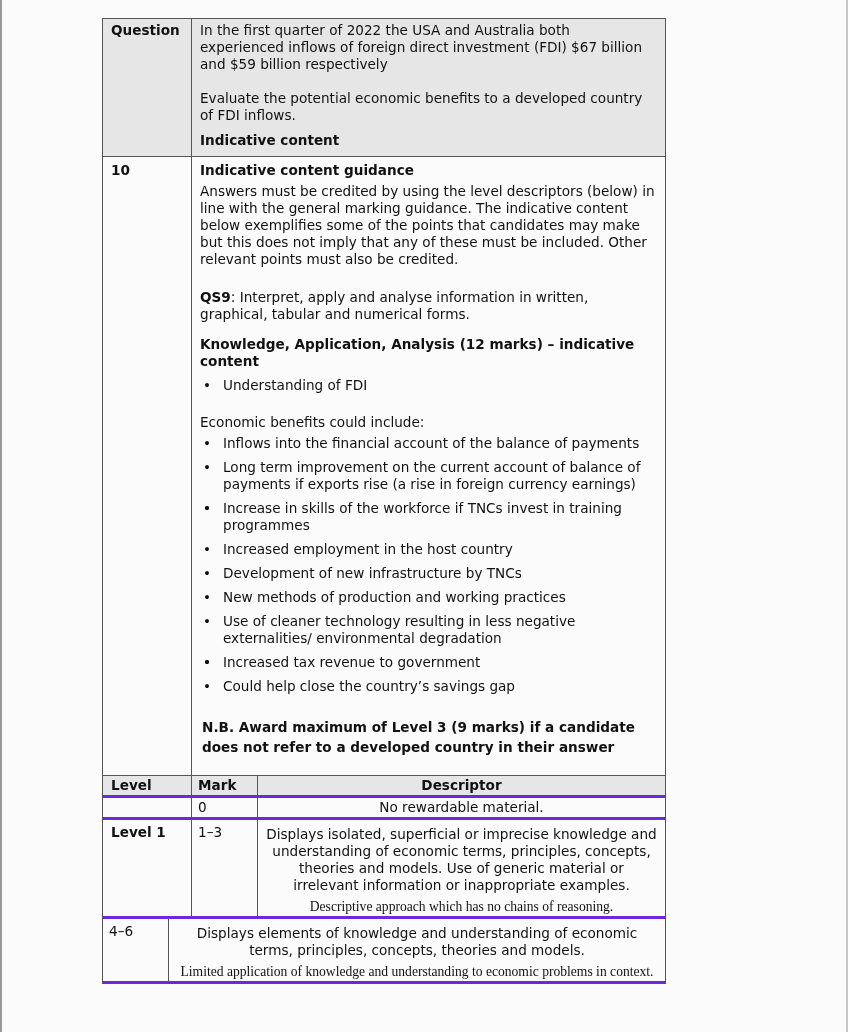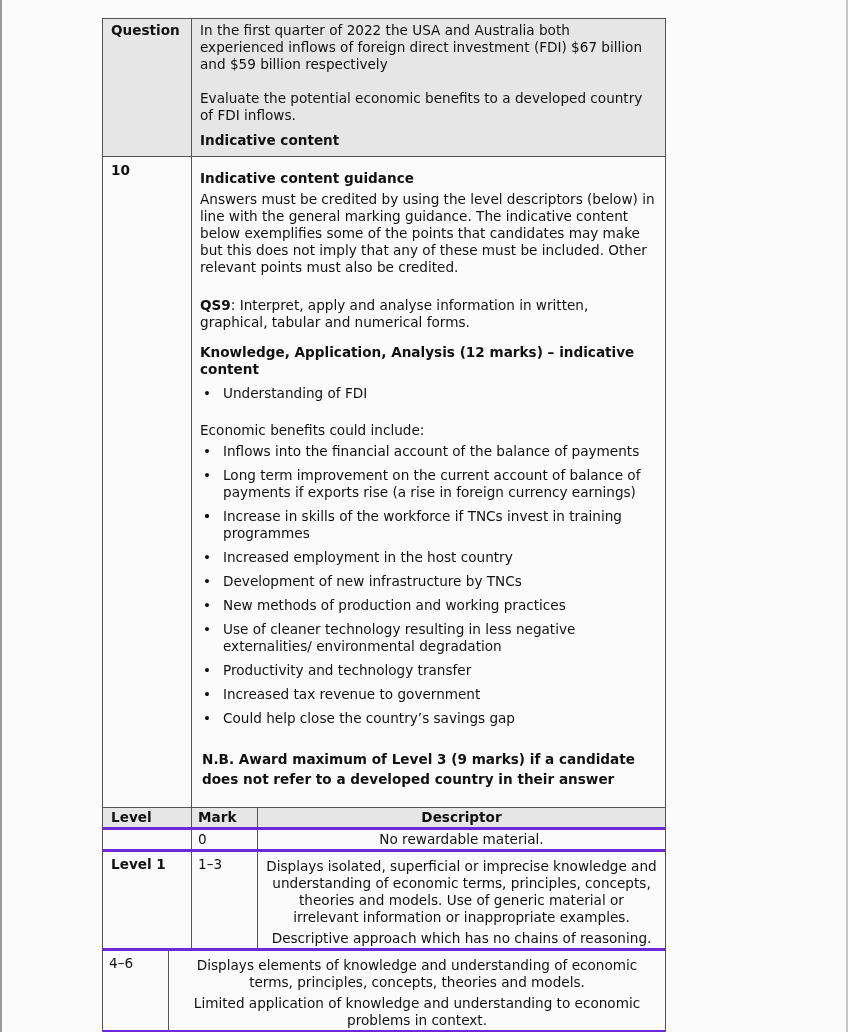--- a/index.html
+++ b/index.html
@@ -29,60 +29,60 @@
   ul li { position:relative; padding-left:23px; margin-top:7px; }
   ul li .bullet { position:absolute; left:3px; top:0; }
   .nb { padding:0 2px; font-weight:bold; line-height:20px; }
   .mark-table { border-top:1px solid #555; }
   .mt-row { display:flex; border-left:1px solid #555; border-right:1px solid #555; border-bottom:3px solid #6d28d9; }
   .mt-level { width:89px; border-right:1px solid #555; padding:1px 8px; box-sizing:border-box; }
   .mt-mark { width:66px; border-right:1px solid #555; padding:1px 6px; box-sizing:border-box; }
   .mt-desc { flex:1; padding:1px 8px; box-sizing:border-box;text-align:center; }
   .mt-head { background:#e6e6e6; font-weight:bold; }
   .desc-block { padding-top:6px; }
-  .desc-block p + p { margin-top:4px; }
+  .desc-block p + p { margin-top:4px;font-family:Liberation Serif, serif; }
 </style>
 </head>
 <body>
 
 <div class="edge-left"></div>
 <div class="edge-right"></div>
 
 <div class="page">
 
   <div class="row q-row">
     <div class="cell c-left bold">Question</div>
     <div class="cell c-right">
       <p>In the first quarter of 2022 the USA and Australia both experienced inflows of foreign direct investment (FDI) $67 billion and $59 billion respectively</p>
       <p class="gap">Evaluate the potential economic benefits to a developed country of FDI inflows.</p>
       <p class="gap-s bold" style="margin-top:8px;padding-bottom:4px;">Indicative content</p>
     </div>
   </div>
 
   <div class="row">
     <div class="cell c-left bold" style="padding-top:5px;">10</div>
-    <div class="cell c-right" style="padding-top:5px;padding-bottom:18px;margin-top:8px;">
+    <div class="cell c-right" style="padding-top:5px;padding-bottom:18px;">
       <p class="bold" style="margin-bottom:4px;">Indicative content guidance</p>
       <p>Answers must be credited by using the level descriptors (below) in line with the general marking guidance. The indicative content below exemplifies some of the points that candidates may make but this does not imply that any of these must be included. Other relevant points must also be credited.</p>
       <p class="gap" style="margin-top:21px;"><span class="bold">QS9</span><span>: Interpret, apply and analyse information in written, graphical, tabular and numerical forms.</span></p>
       <p class="bold" style="margin-top:13px;">Knowledge, Application, Analysis (12 marks) – indicative content</p>
       <ul style="margin-top:5px;">
         <li><span class="bullet">•</span><span>Understanding of FDI</span></li>
       </ul>
       <p style="margin-top:20px;">Economic benefits could include:</p>
       <ul style="margin-top:-3px;">
         <li><span class="bullet">•</span><span>Inflows into the financial account of the balance of payments</span></li>
         <li><span class="bullet">•</span><span>Long term improvement on the current account of balance of payments if exports rise (a rise in foreign currency earnings)</span></li>
         <li><span class="bullet">•</span></li>
         <li><span class="bullet">•</span><span>Increase in skills of the workforce if TNCs invest in training programmes</span></li>
         <li><span class="bullet">•</span><span>Increased employment in the host country</span></li>
         <li><span class="bullet">•</span><span>Development of new infrastructure by TNCs</span></li>
         <li><span class="bullet">•</span><span>New methods of production and working practices</span></li>
         <li><span class="bullet">•</span><span>Use of cleaner technology resulting in less negative externalities/ environmental degradation</span></li>
-        <li><span class="bullet">•</span><span>Productivity and technology transfer</span></li>
+        <li><span class="bullet">•</span></li>
         <li><span class="bullet">•</span><span>Increased tax revenue to government</span></li>
         <li><span class="bullet">•</span><span>Could help close the country’s savings gap</span></li>
       </ul>
       <p class="nb" style="margin-top:22px;">N.B. Award maximum of Level 3 (9 marks) if a candidate does not refer to a developed country in their answer</p>
     </div>
   </div>
 
   <div class="mark-table">
     <div class="mt-row mt-head">
       <div class="mt-level">Level</div>

